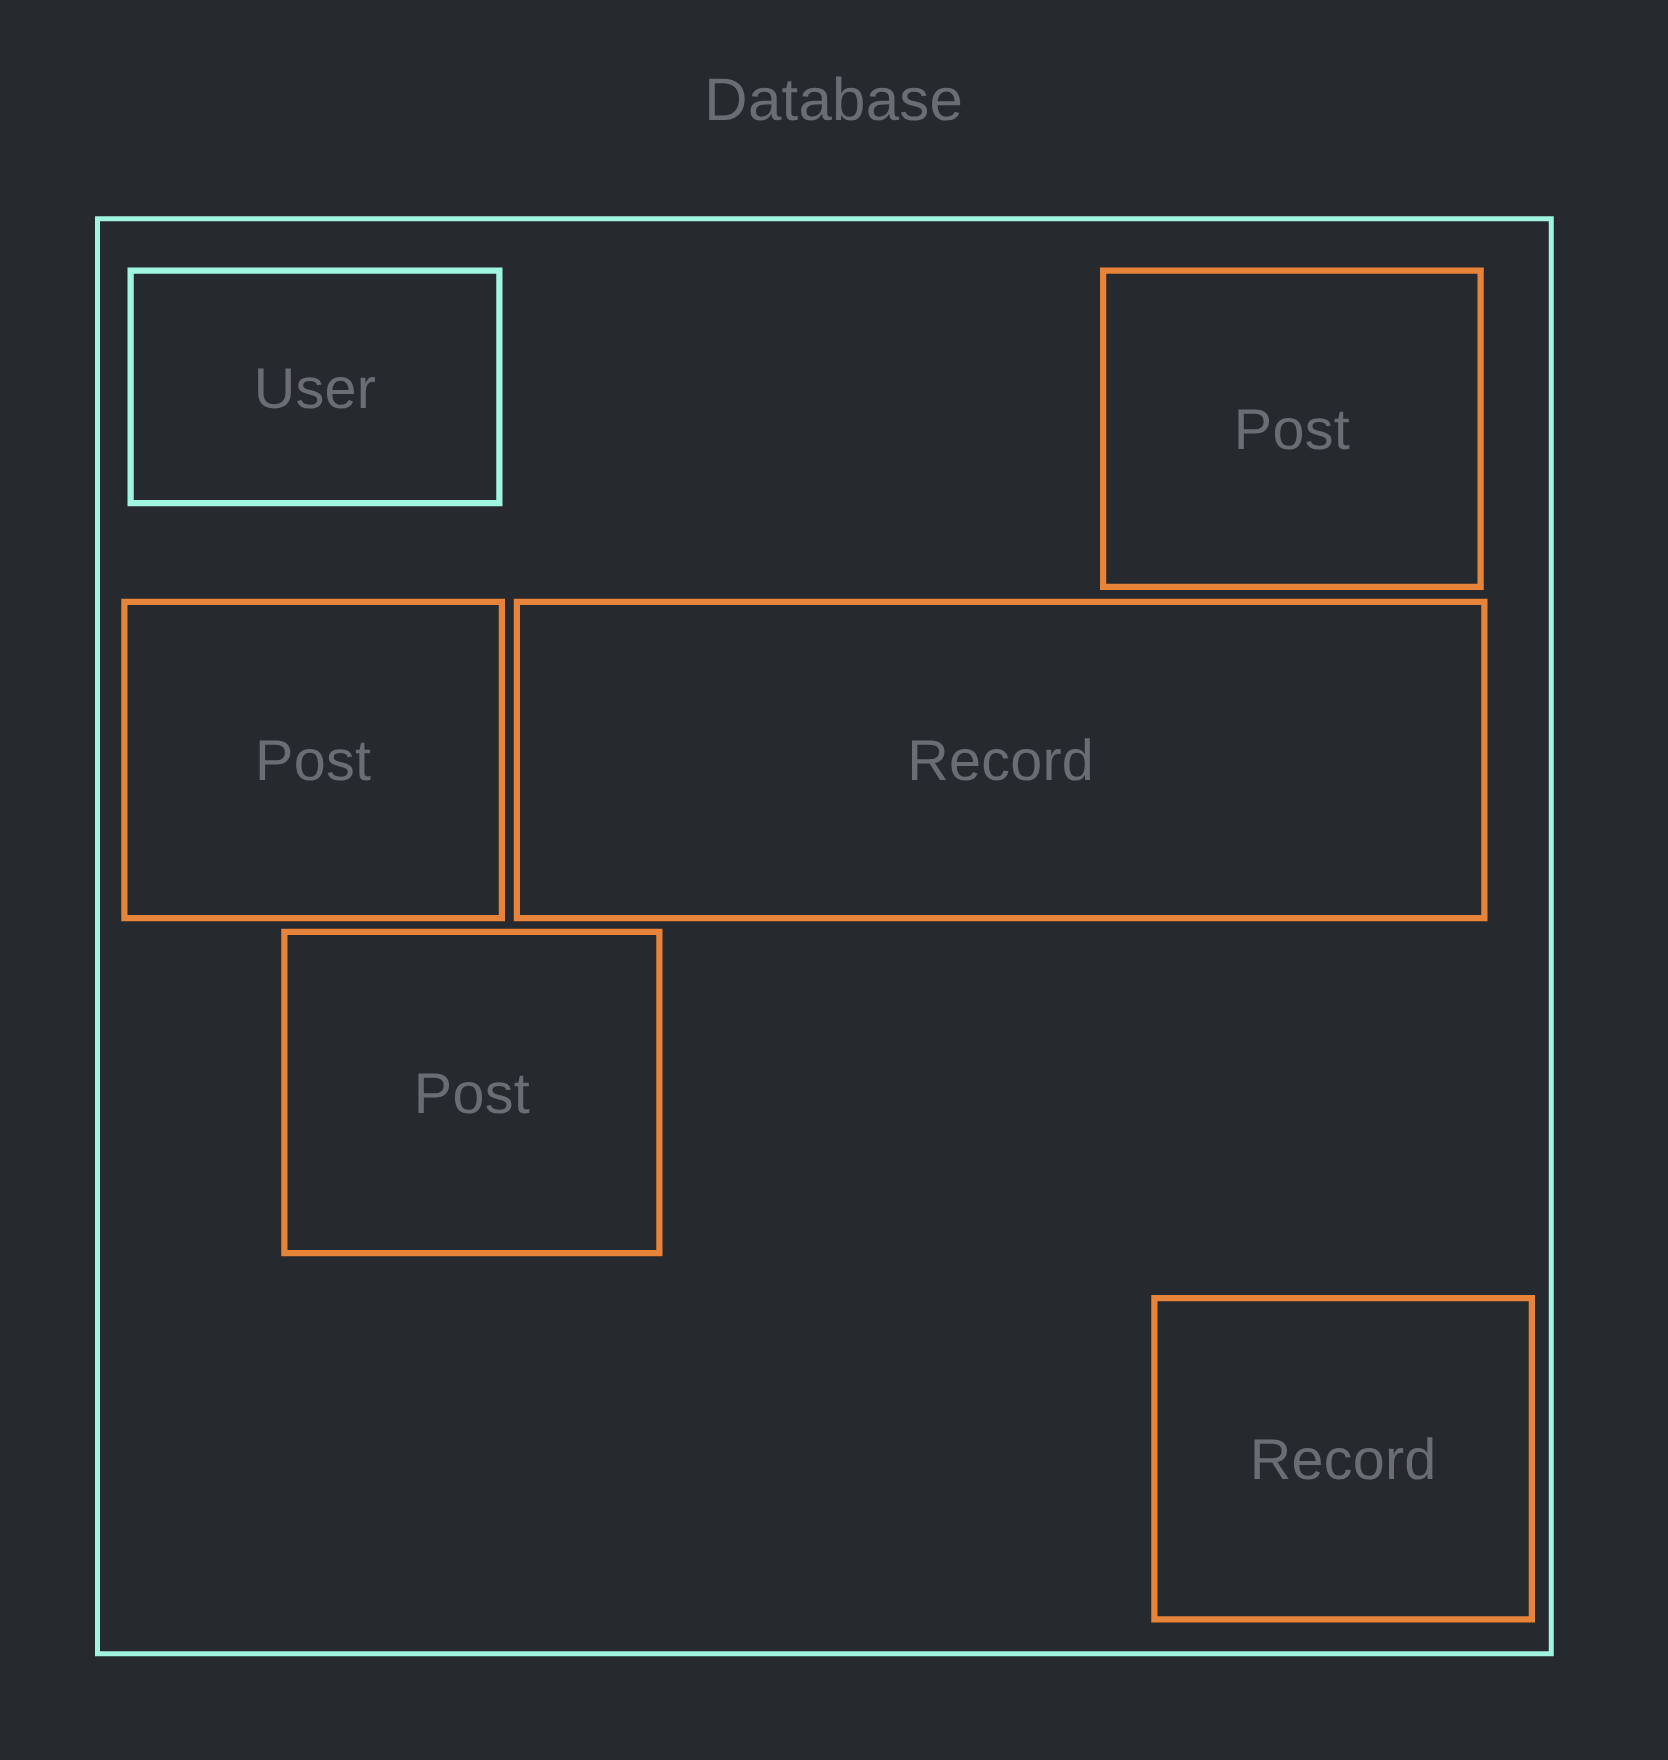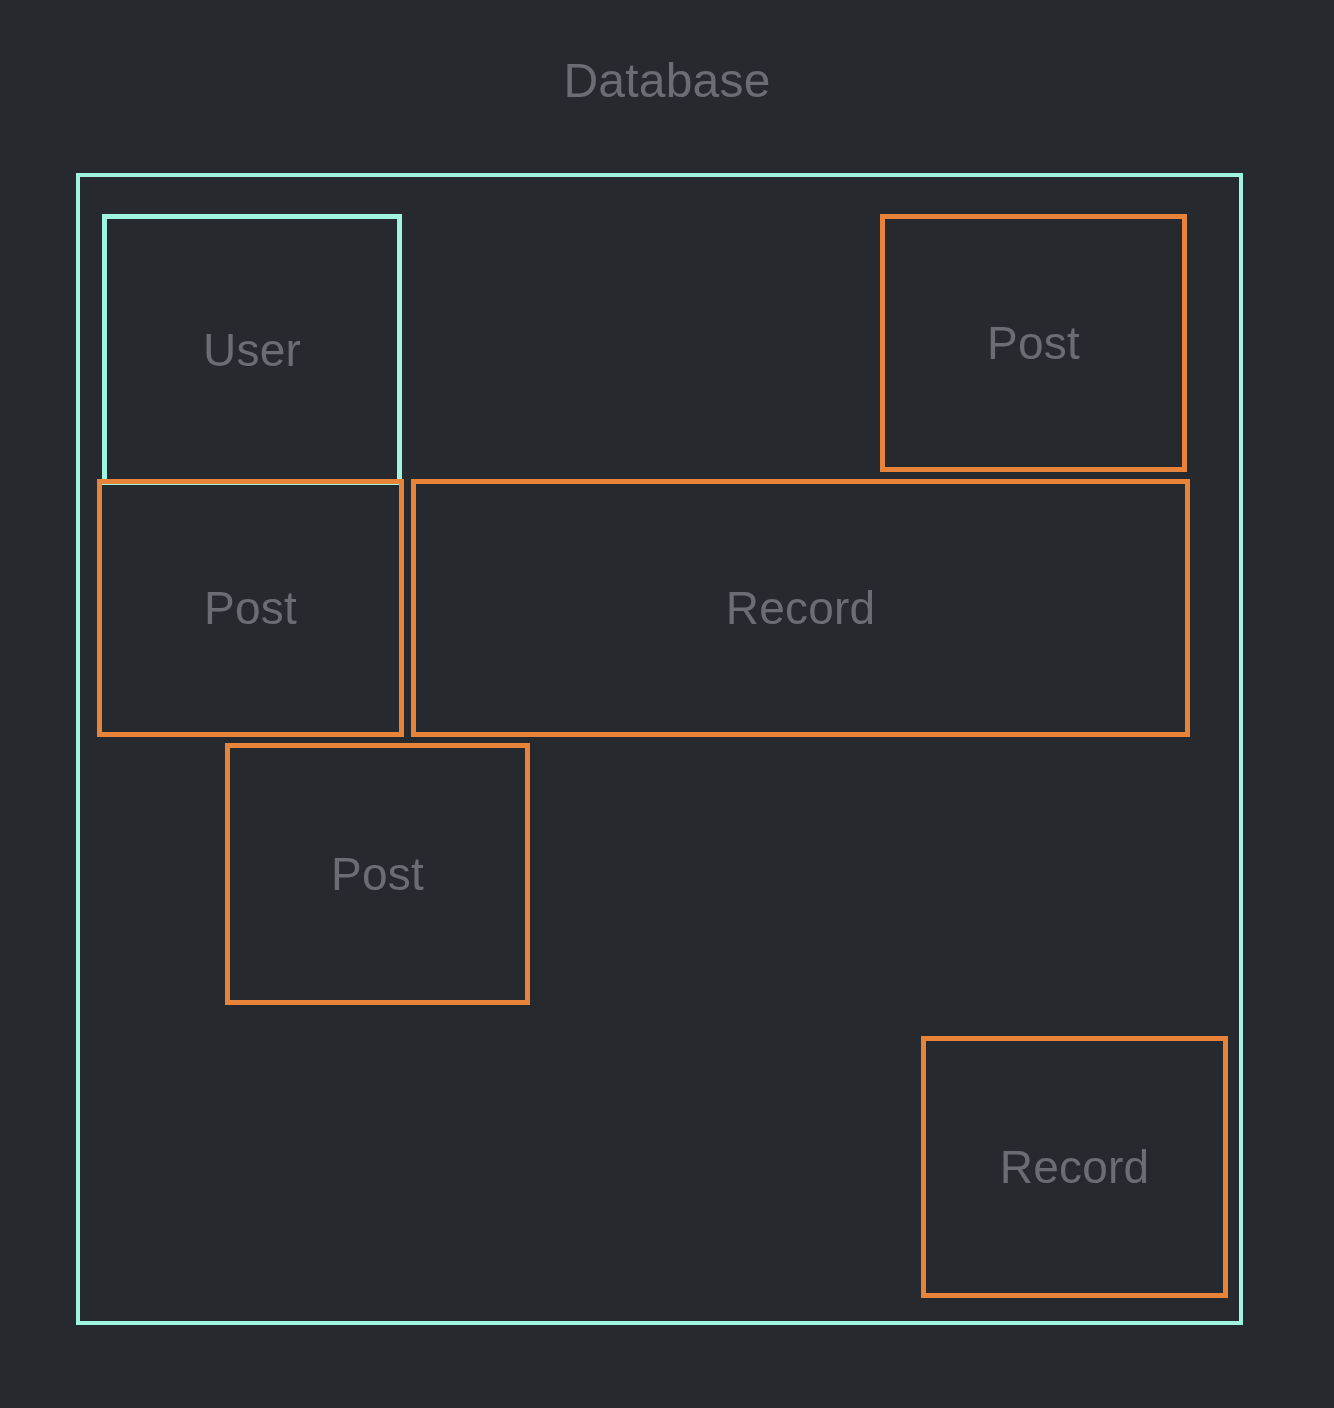--- a/index.html
+++ b/index.html
@@ -58,21 +58,21 @@
 </head>
 <body>
 
 <div id="stage" style="width: 1334px; height: 1408px; background: rgb(38, 41, 46);">
 
   <div class="title">Database</div>
 
   <div class="node container" id="container-node" style="left: 76px; top: 173px; width: 1167px; height: 1152px; border-color: rgb(159, 245, 224);"></div>
 
   <div id="nodes-host">
-      <div class="node leaf" style="left: 102px; top: 214px; width: 300px; height: 271px; border-color: rgb(159, 245, 224); text-align: right;">
+      <div class="node leaf" style="left: 102px; top: 214px; width: 300px; height: 191px; border-color: rgb(159, 245, 224); text-align: right;">
         <span class="node-label" style="color: rgb(106, 109, 115);">User</span>
       </div>
       <div class="node leaf" style="left: 880px; top: 214px; width: 307px; height: 258px; border-color: rgb(232, 132, 58);">
         <span class="node-label" style="color: rgb(106, 109, 115);">Post</span>
       </div>
       <div class="node leaf" style="left: 97px; top: 479px; width: 307px; height: 258px; border-color: rgb(232, 132, 58);">
         <span class="node-label" style="color: rgb(106, 109, 115);">Post</span>
       </div>
       <div class="node leaf" style="left: 411px; top: 479px; width: 779px; height: 258px; border-color: rgb(232, 132, 58);">
         <span class="node-label" style="color: rgb(106, 109, 115);">Record</span>

